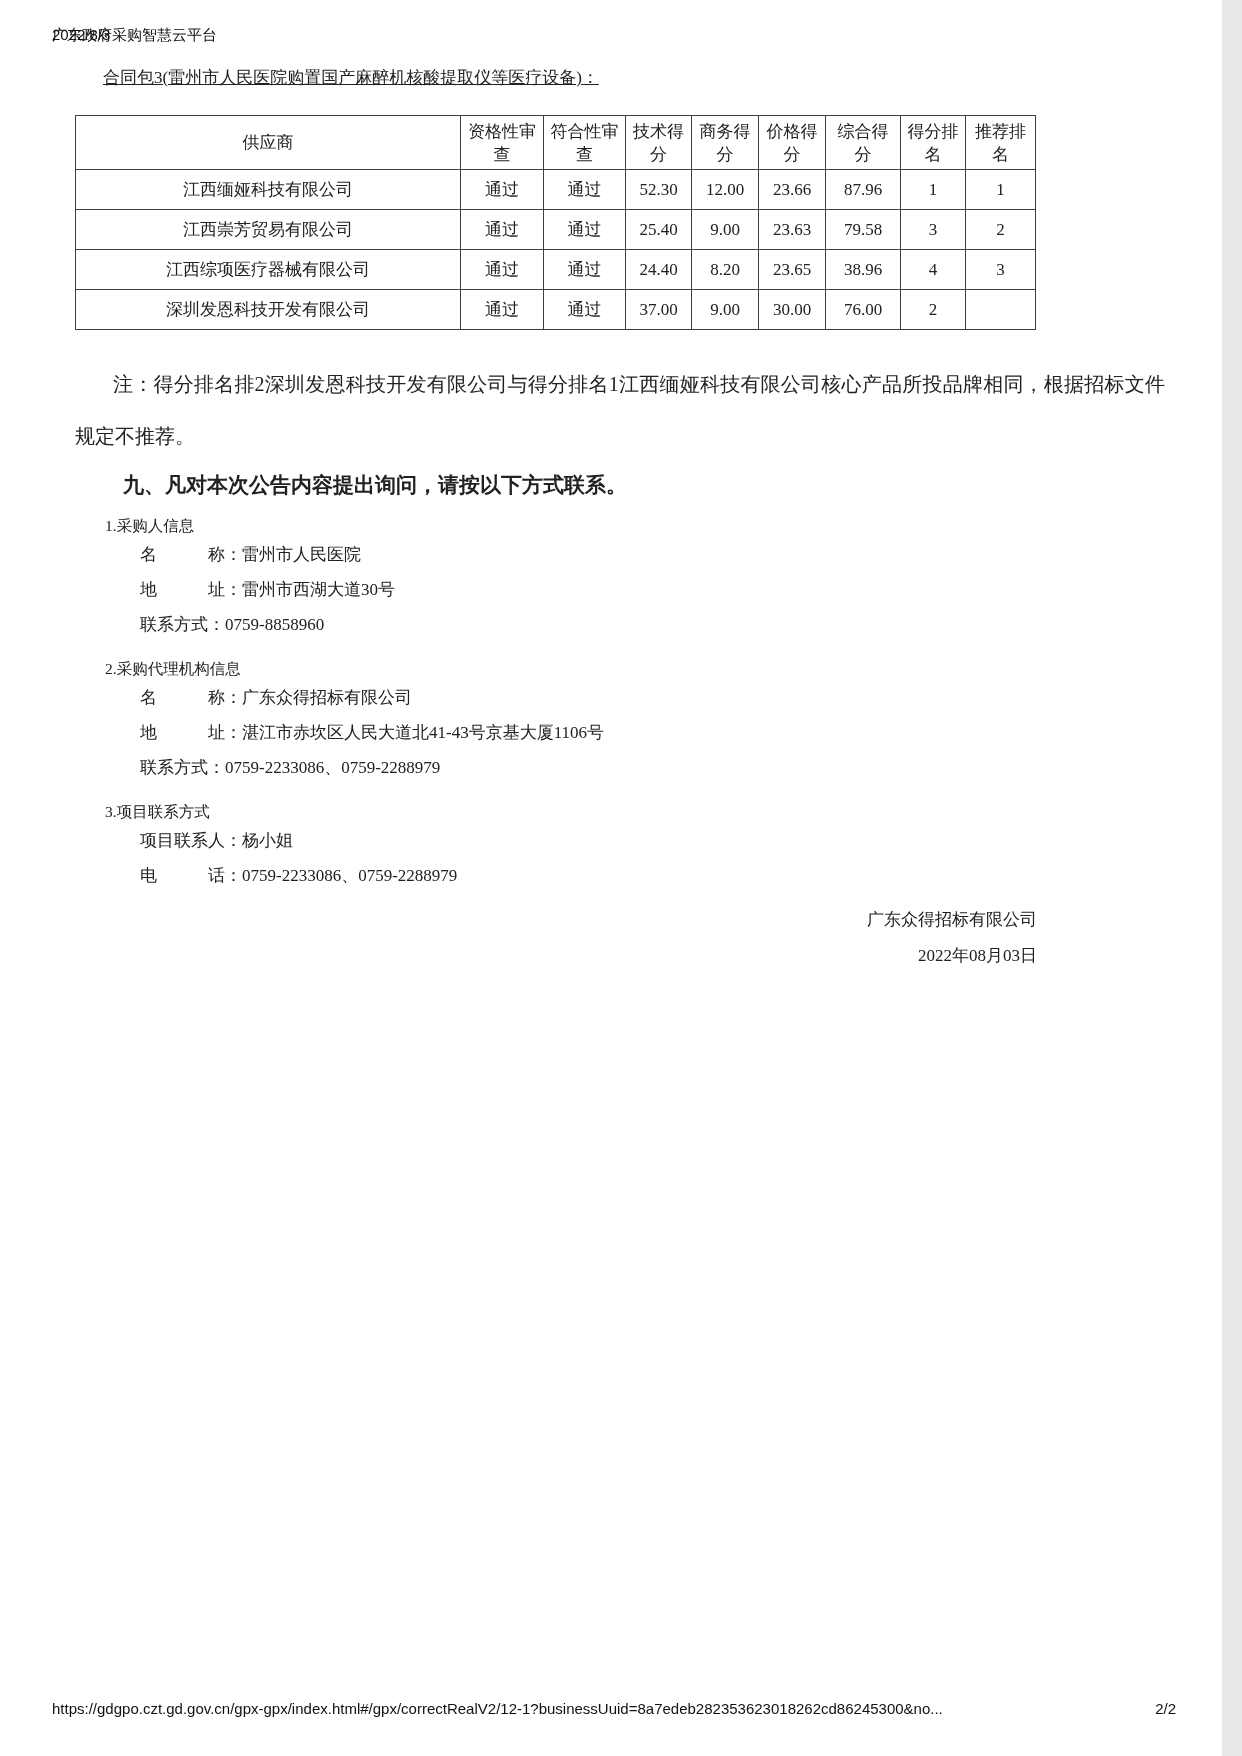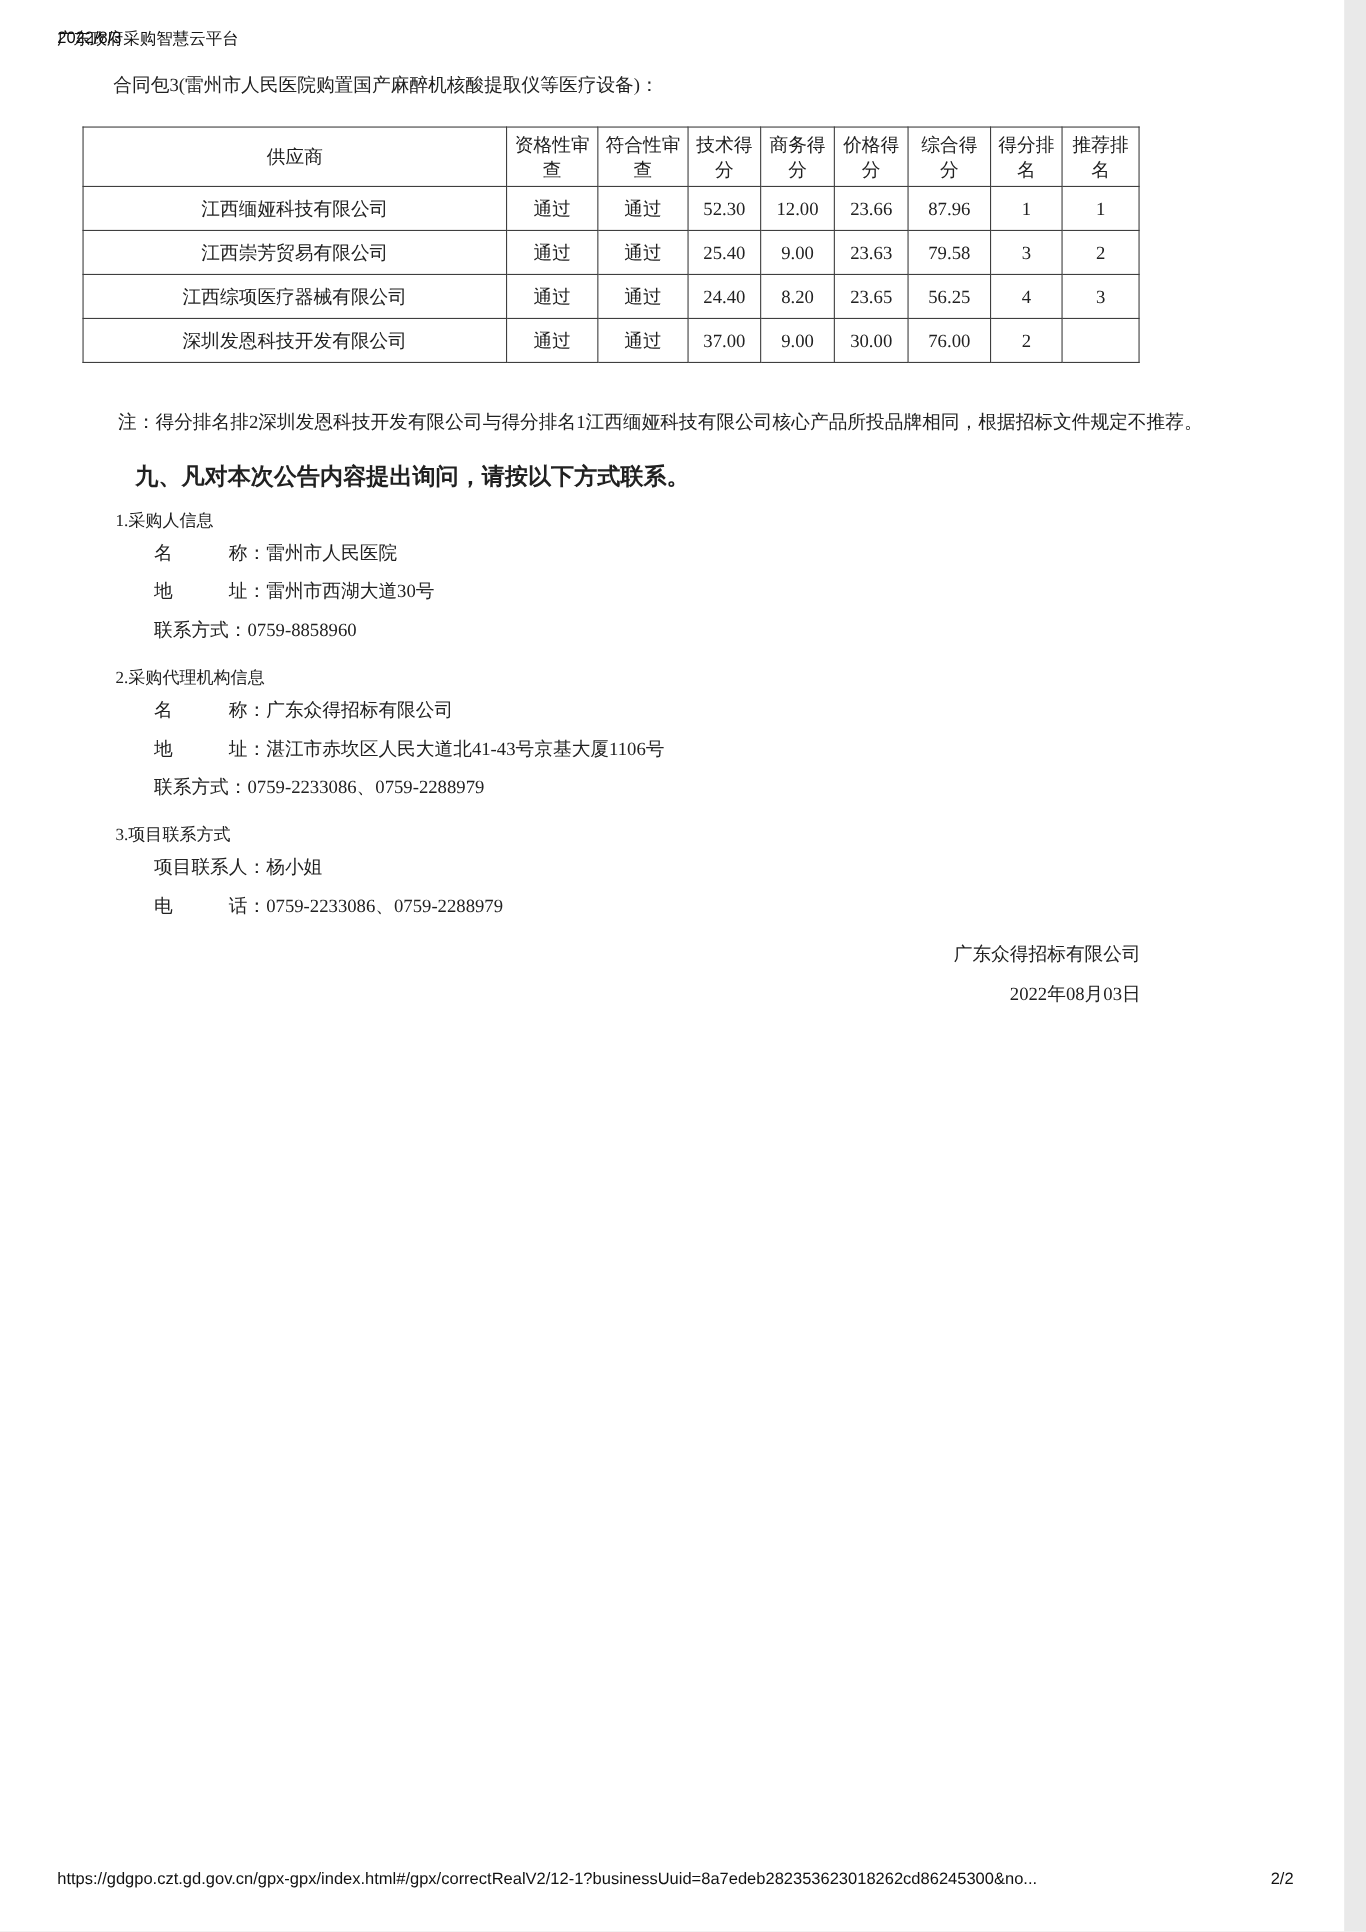--- a/index.html
+++ b/index.html
@@ -21,39 +21,39 @@
   .print-header .hdr-date { position:absolute; left:0; top:0; }
   .print-header .hdr-title { position:absolute; left:0; right:0; top:0; }
   .print-footer {
     position:absolute; left:52px; right:46px; top:1700px;
     display:flex; justify-content:space-between; align-items:baseline;
     font-family:"Liberation Sans","DejaVu Sans",sans-serif;
     font-size:15px; color:#111;
   }
   
   .doc { position:absolute; top:66px; left:75px; width:1090px; }
-  .package-line { margin-left:28px; font-size:17px; line-height:24px; }
+  .package-line { margin-left:28px; font-size:17px; line-height:24px;text-decoration:underline; }
 
   table.score-table {
     border-collapse:collapse; margin-top:25px;
     width:960px; table-layout:fixed;
   }
   .score-table th, .score-table td {
     border:1.5px solid #3f3f3f;
     text-align:center; vertical-align:middle;
     font-size:17px; font-weight:normal;
     padding:2px 4px; line-height:23px;
     overflow:hidden;
   }
   .score-table thead th { height:54px; }
   .score-table tbody td { height:40px; }
 
   .note {
     margin-top:28px; width:1090px;
-    font-size:17px; line-height:52px;
+    font-size:20px; line-height:52px;
     text-align:justify; text-indent:1.9em;
   }
   .section-heading { margin-top:9px; font-size:21px; font-weight:bold; line-height:28px;margin-left:48px; }
 
   .contact-group-heading { margin-top:16px; margin-left:30px; font-size:15.5px; line-height:22px; }
   .contact-line { margin-left:65px; font-size:17px; line-height:35px; white-space:pre; }
 
   .signature { margin-top:9px; width:962px; text-align:right; }
   .signature div { font-size:17px; line-height:36px; }
 </style>
@@ -119,21 +119,21 @@
           <td>3</td>
           <td>2</td>
         </tr>
         <tr>
           <td>江西综项医疗器械有限公司</td>
           <td>通过</td>
           <td>通过</td>
           <td>24.40</td>
           <td>8.20</td>
           <td>23.65</td>
-          <td>56.25</td>
+          <td>38.96</td>
           <td>4</td>
           <td>3</td>
         </tr>
         <tr>
           <td>深圳发恩科技开发有限公司</td>
           <td>通过</td>
           <td>通过</td>
           <td>37.00</td>
           <td>9.00</td>
           <td>30.00</td>

